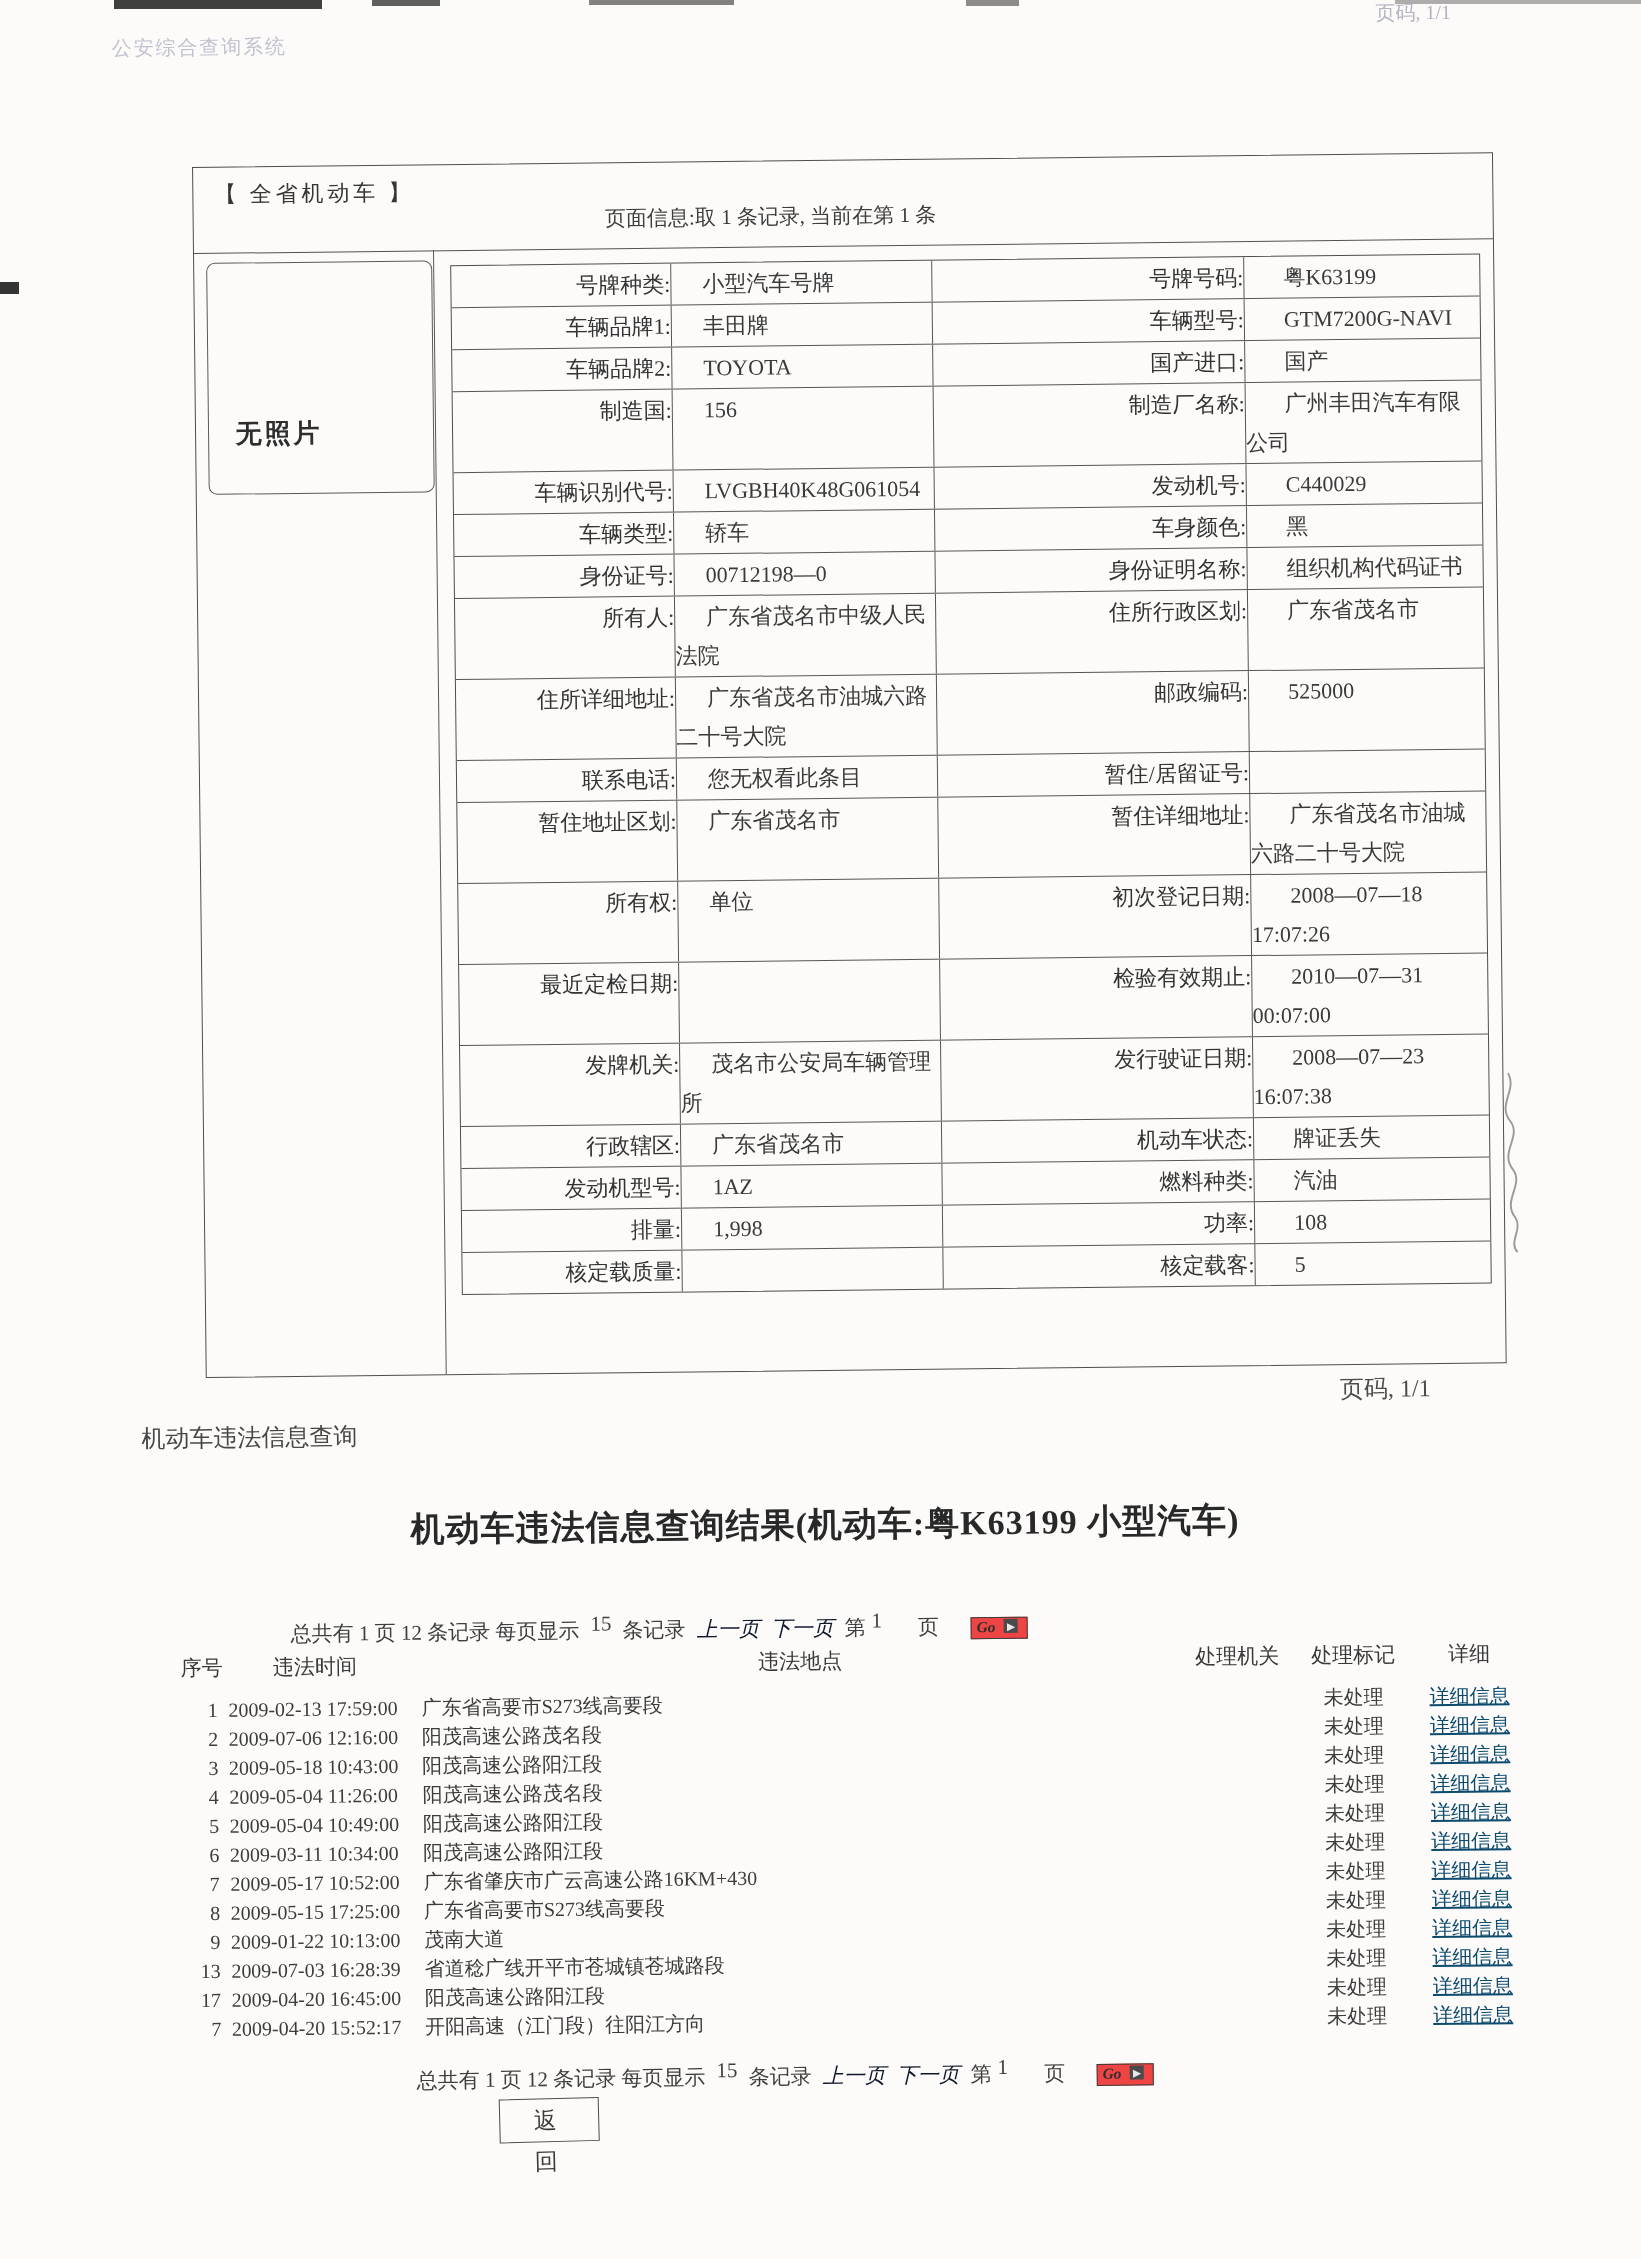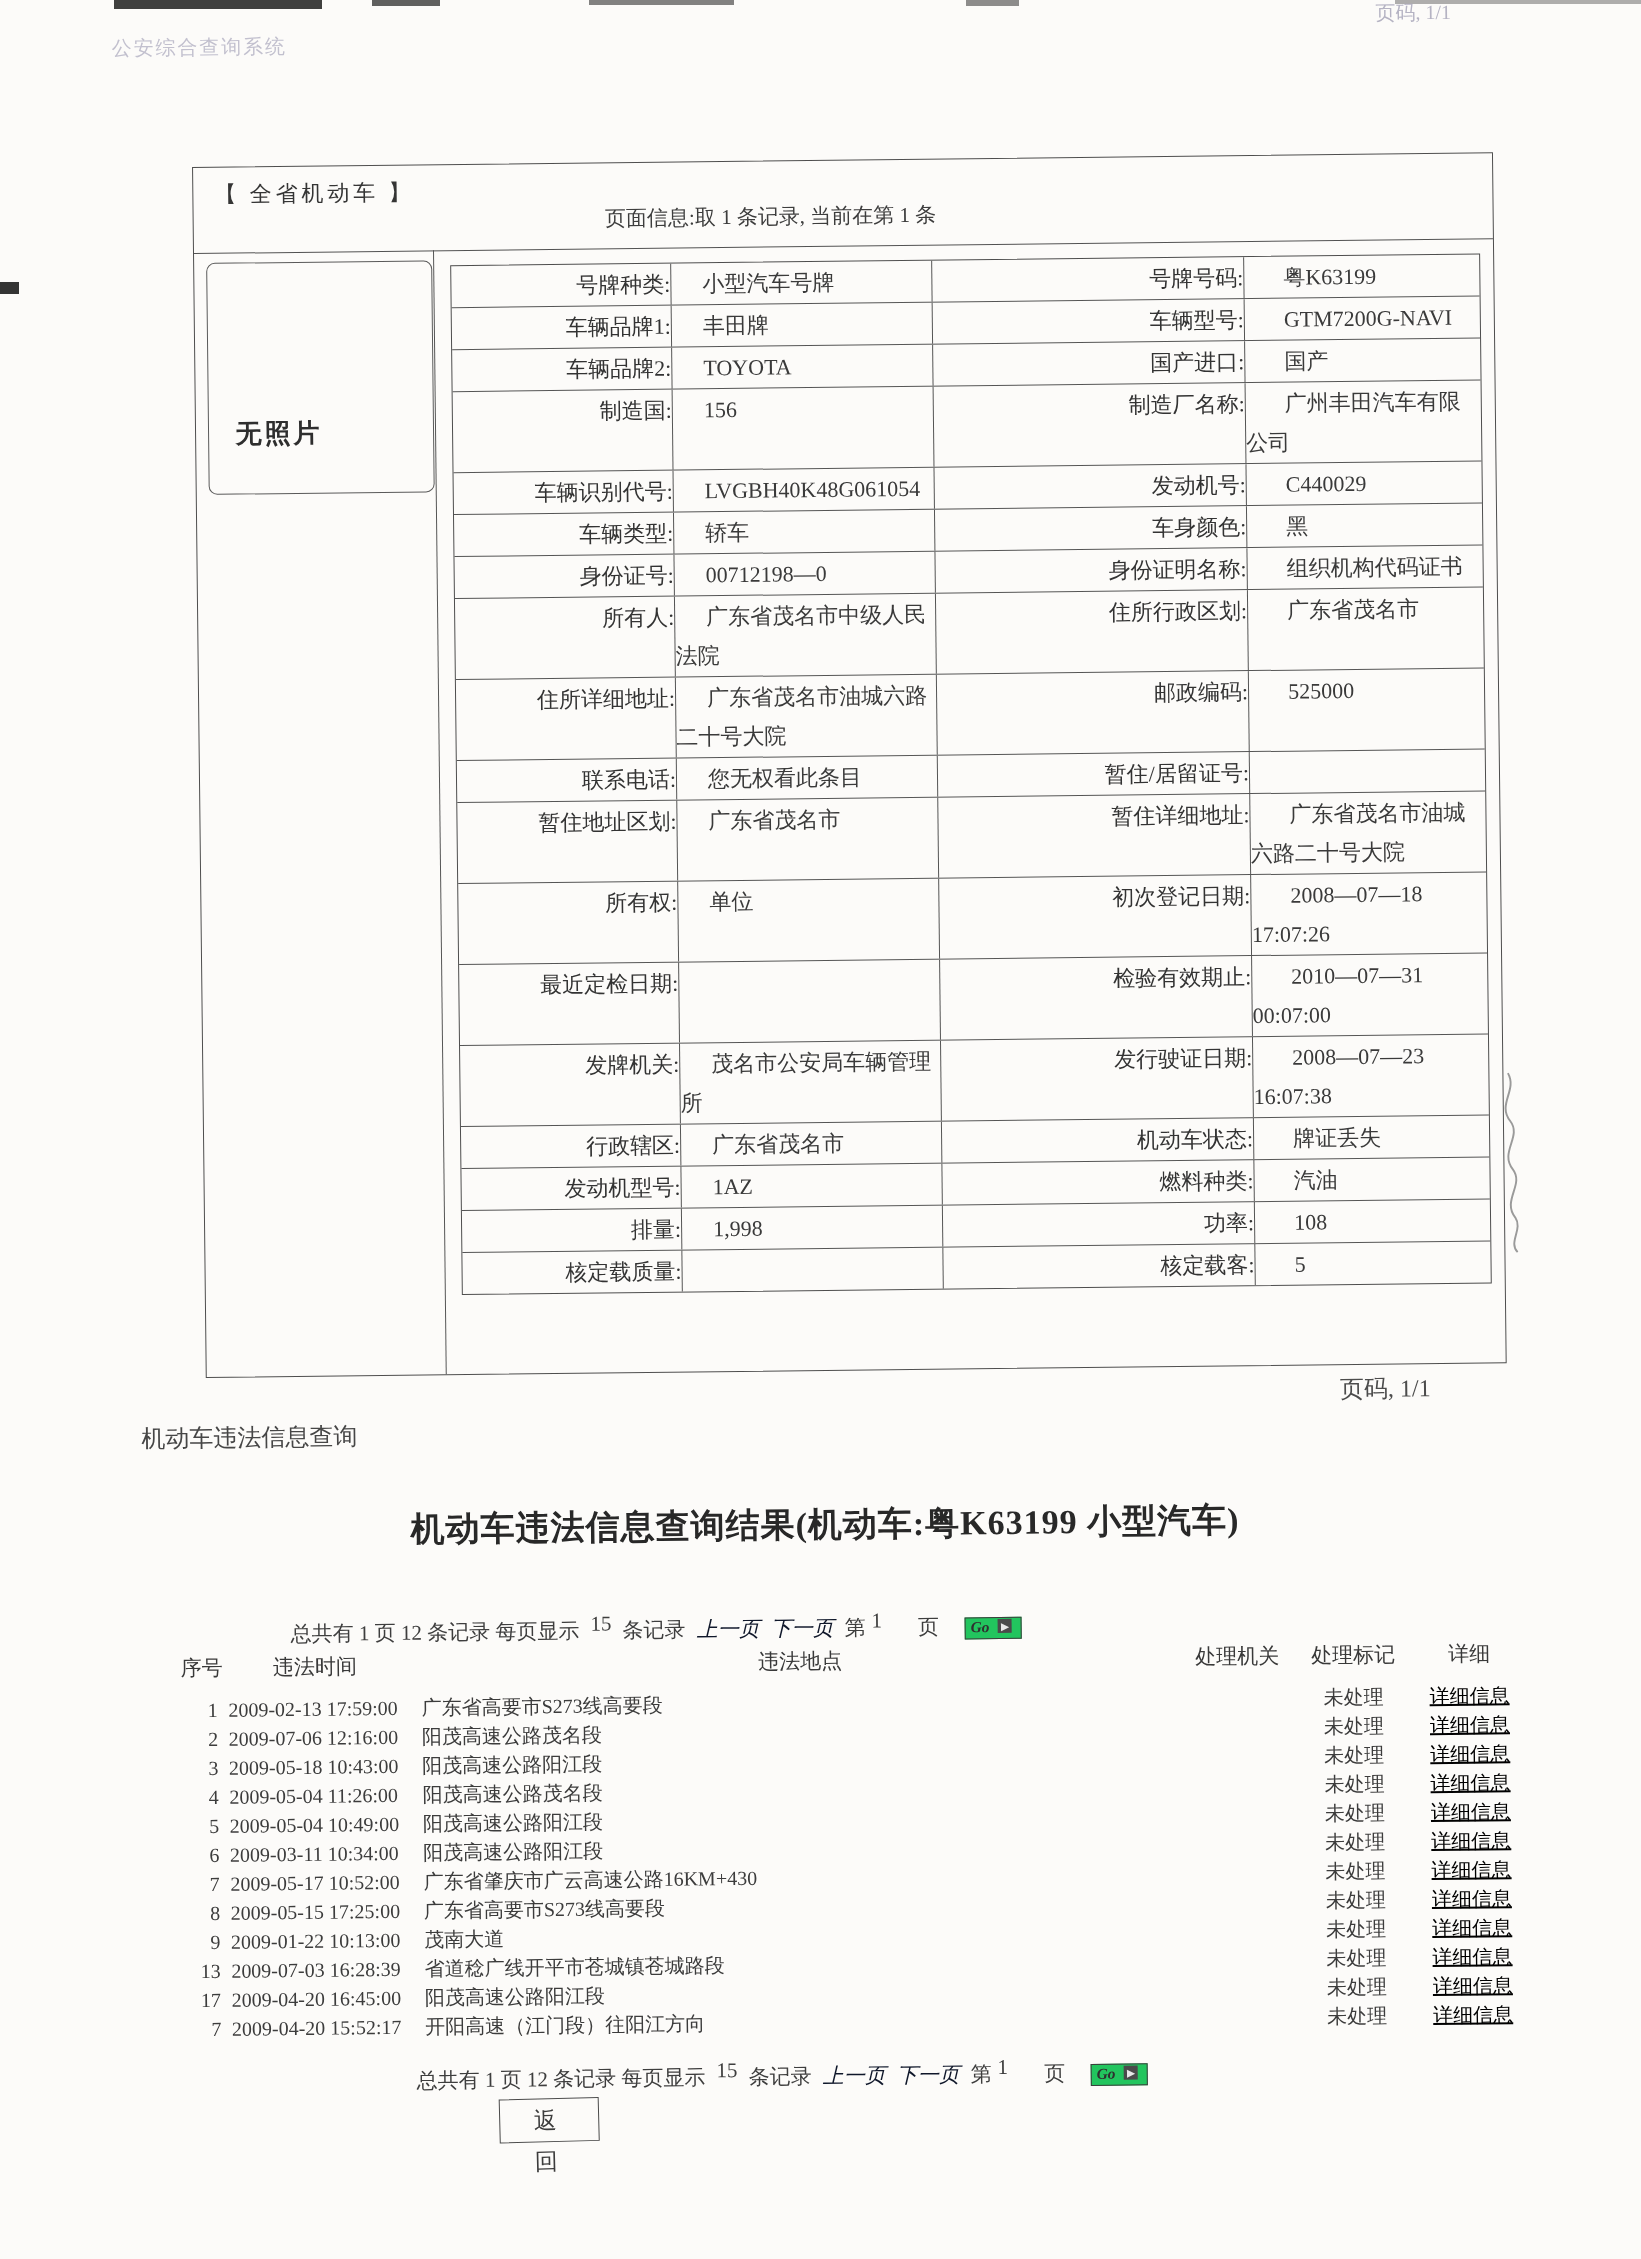--- a/index.html
+++ b/index.html
@@ -43,39 +43,39 @@
   .result-title{position:absolute;left:0;right:0;top:1502px;text-align:center;
                 font-size:34px;font-weight:bold;color:#282828;letter-spacing:1px;}
 
   
   .pagination{position:absolute;font-size:21px;color:#3e3e3e;white-space:nowrap;}
   .pagination span{margin-right:5.8px;}
   .pag-top{left:285px;top:1614px;}
   .pag-bottom{left:406px;top:2062px;}
   .raised{position:relative;top:-6.8px;}
   .plink{text-decoration:none;color:#0f172a;font-style:italic;}
-  .go-btn{display:inline-block;border:1.9px solid #3c3c3c;background:#22c55e;
-          padding:0 2.9px 1.9px 4.8px;font-size:15.4px;vertical-align:middle;margin-left:20px;cursor:pointer;}
+  .go-btn{display:inline-block;border:1.9px solid #3c3c3c;background:#ef4444;
+          padding:0 2.9px 1.9px 4.8px;font-size:15.4px;vertical-align:middle;margin-left:26px;cursor:pointer;}
   .go-text{font-style:italic;font-weight:bold;color:#2f2f2f;}
   .go-arrow{display:inline-block;background:#4a4a4a;color:#e8e8e8;font-size:10.6px;
             padding:1px 2.9px;margin-left:2.9px;vertical-align:1.9px;}
 
   
   .wtable{position:absolute;left:174px;top:1647px;width:1352px;font-size:20px;color:#3c3c3c;}
   .whead{display:flex;height:42px;font-size:21px;color:#393939;}
   .wrow{display:flex;height:29px;line-height:29px;}
   .w-seq{width:43px;text-align:right;padding-right:5.8px;box-sizing:border-box;}
   .w-time{width:174px;margin-left:4.8px;white-space:nowrap;}
   .w-place{width:758px;margin-left:19.3px;white-space:nowrap;overflow:visible;}
   .w-agency{width:116px;text-align:center;}
   .w-mark{width:116px;text-align:center;}
   .w-detail{width:116px;text-align:center;}
   .whead .w-seq{text-align:center;padding-right:0;font-family:Liberation Mono, monospace;}
   .whead .w-time,.whead .w-place{text-align:center;}
-  .detail-link{color:#000000;text-decoration:underline;cursor:pointer;}
+  .detail-link{color:#0c4a6e;text-decoration:underline;cursor:pointer;}
 
   
   .back-btn{position:absolute;left:488px;top:2095px;width:100px;height:44px;
             border:1.9px solid #4a4a4a;background:transparent;font-family:inherit;
             font-size:23px;color:#3c3c3c;letter-spacing:15.4px;padding-left:13.5px;
             line-height:41px;text-align:center;box-sizing:border-box;cursor:pointer;
             transform:rotate(-0.8deg);}
 
   
   .squiggle{position:absolute;left:1489px;top:1079px;}

